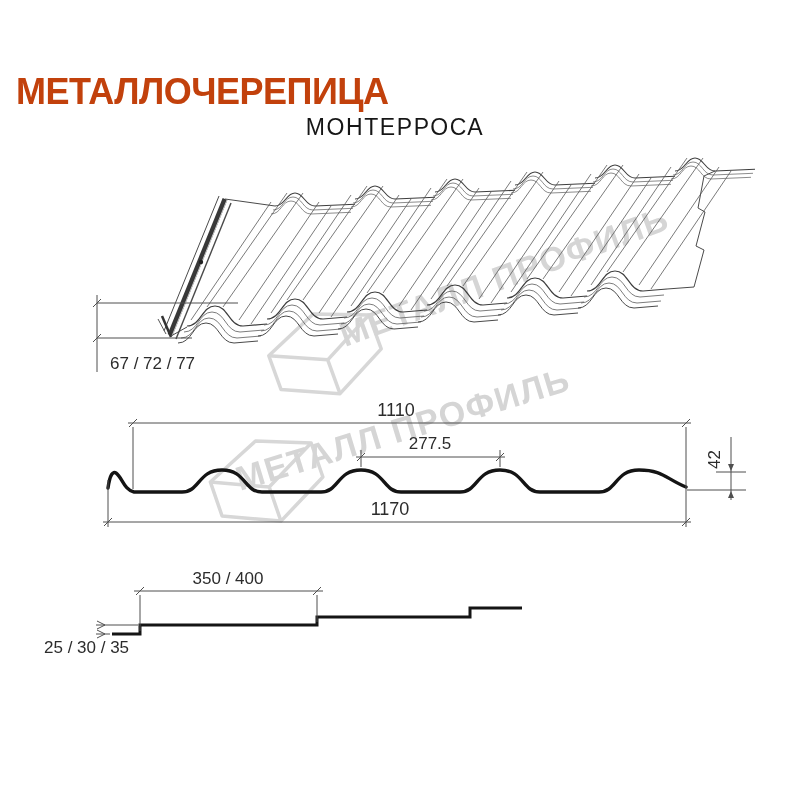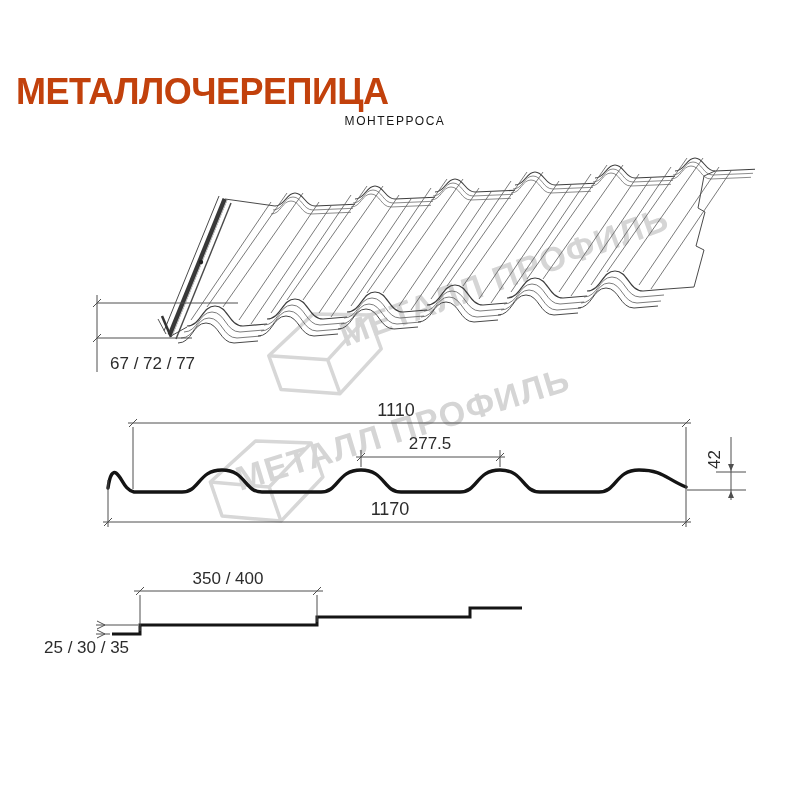--- a/index.html
+++ b/index.html
@@ -1,21 +1,21 @@
 <!DOCTYPE html>
 <html><head>
 <meta charset="utf-8">
 <style>
   html,body{margin:0;padding:0;background:#ffffff;}
   body{width:800px;height:800px;position:relative;overflow:hidden;
        font-family:"Liberation Sans","DejaVu Sans",sans-serif;}
   .title{position:absolute;left:16px;top:71px;width:790px;text-align:left;
          font-size:36px;font-weight:800;letter-spacing:-.5px;color:#c2410c;}
   .subtitle{position:absolute;left:0;top:114px;width:790px;text-align:center;
-         font-size:12px;font-weight:500;letter-spacing:1.6px;color:#161616;}
+         font-size:23px;font-weight:500;letter-spacing:1.6px;color:#161616;}
   svg{position:absolute;left:0;top:0;}
   svg text{font-family:"Liberation Sans","DejaVu Sans",sans-serif;fill:#2c2c2c;}
   .dimtxt{font-size:17px;}
   .dimtxt-lg{font-size:18px;}
   .wmtxt{font-size:34px;font-weight:700;fill:#d5d5d5;letter-spacing:1.5px;}
 </style>
 </head>
 <body>
 
 <div class="title">МЕТАЛЛОЧЕРЕПИЦА</div>

